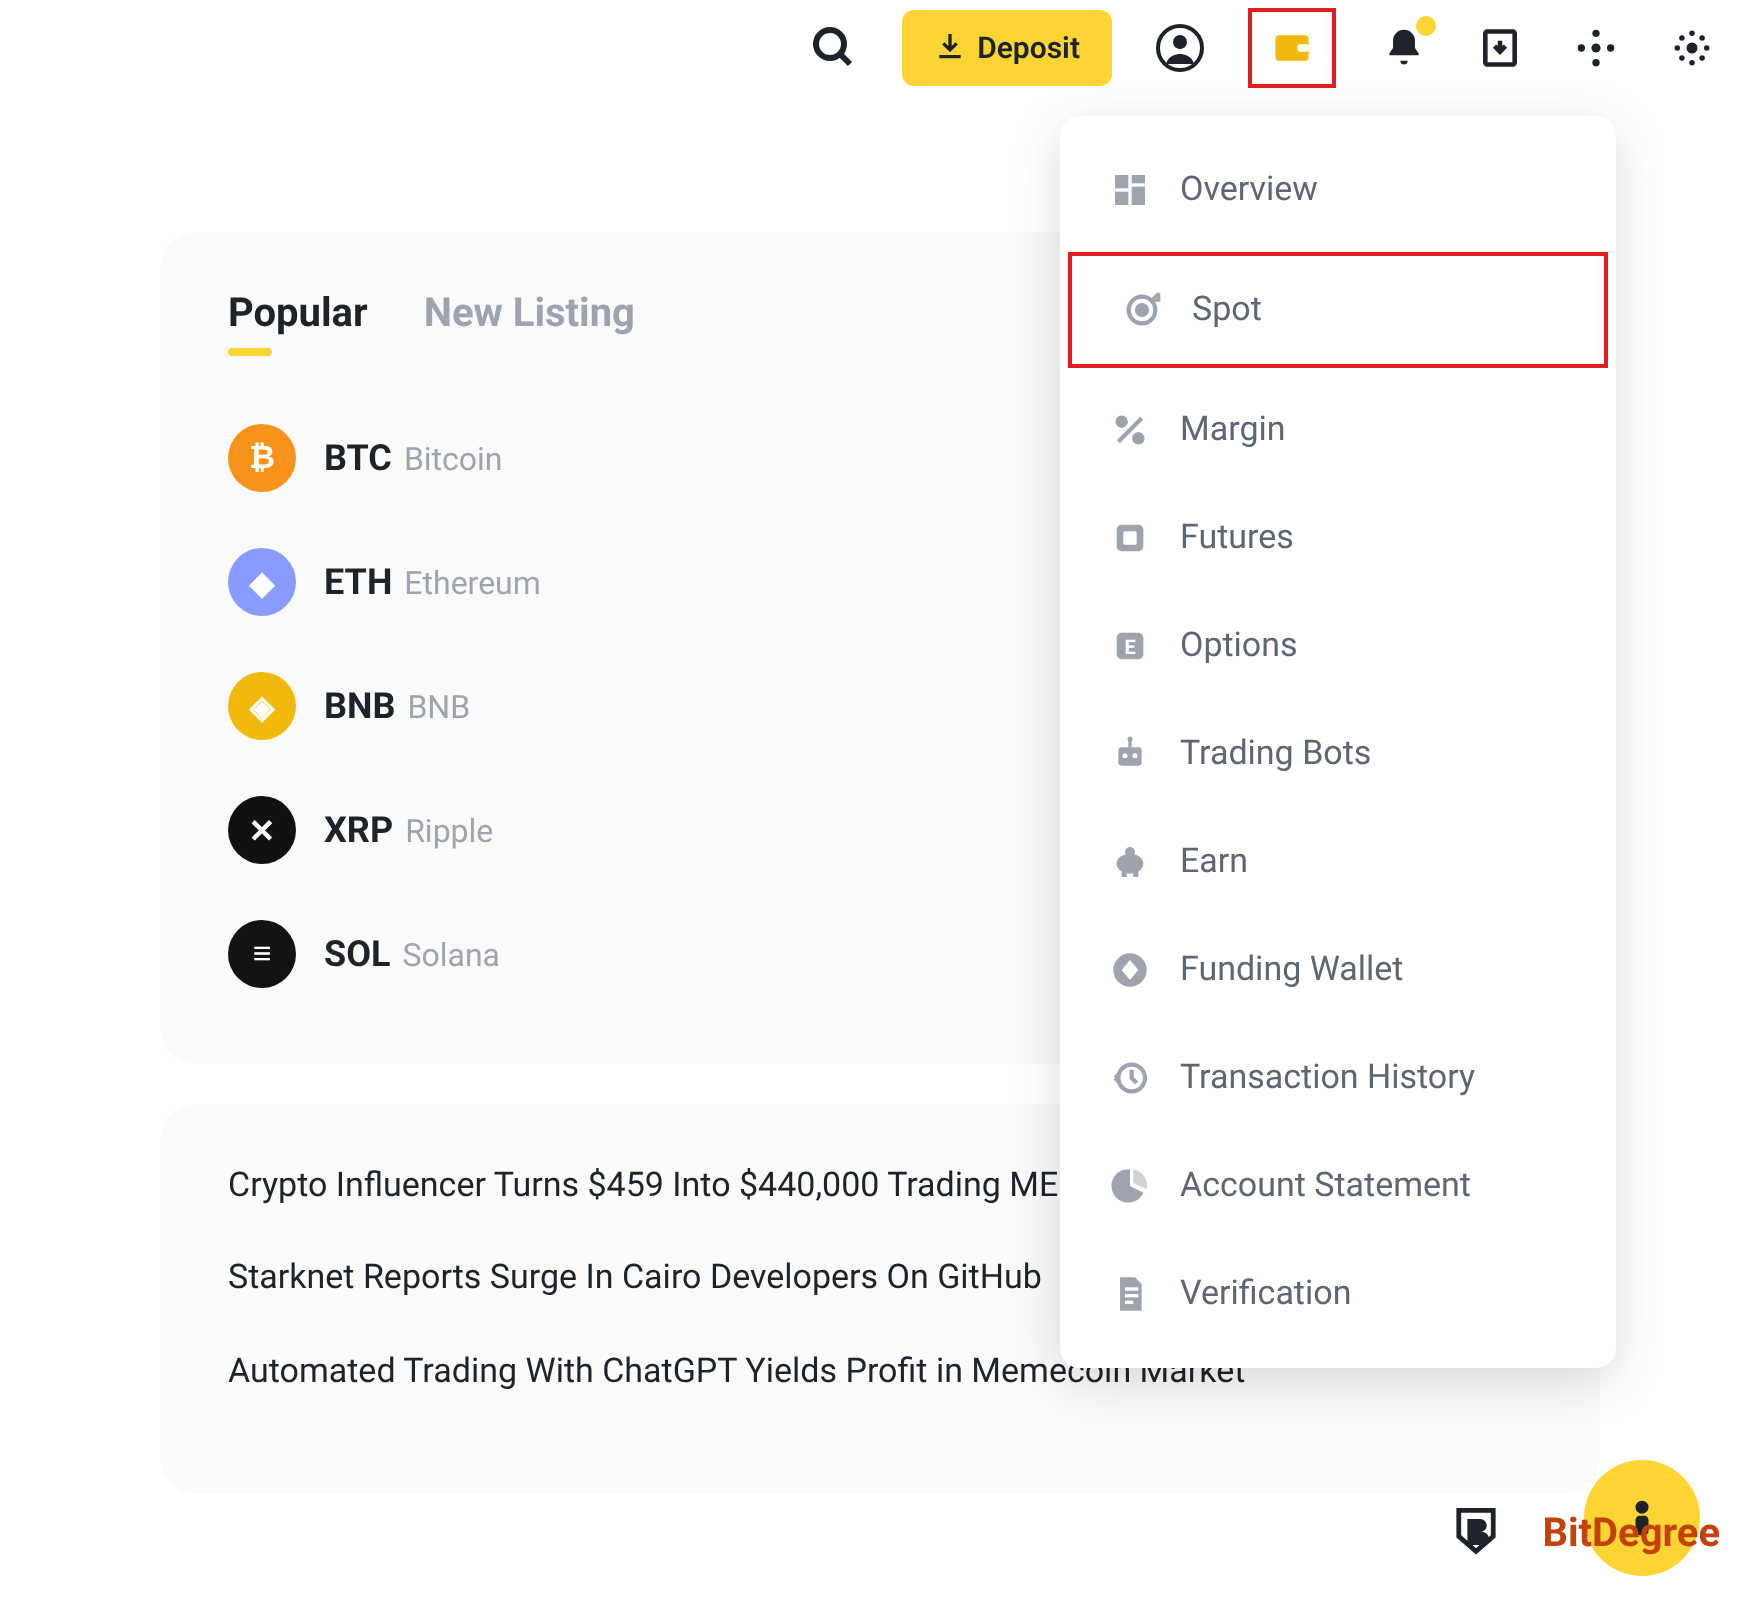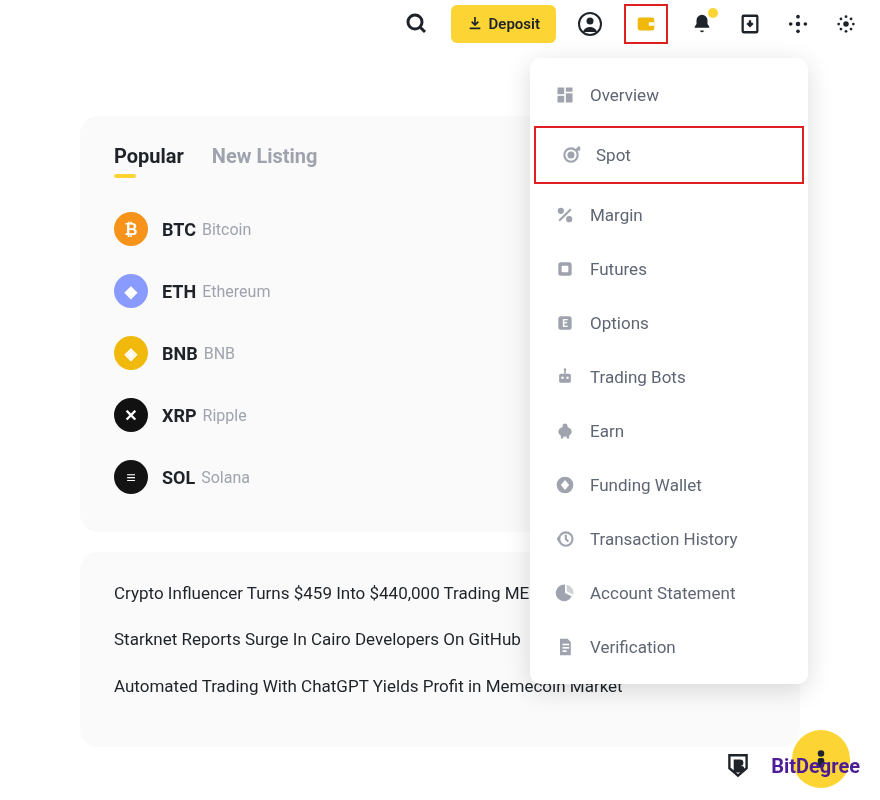--- a/index.html
+++ b/index.html
@@ -186,21 +186,21 @@
 }
 .watermark {
   position: absolute;
   bottom: 20px;
   right: 20px;
   display: flex;
   align-items: center;
   gap: 20px;
   font-weight: 700;
   font-size: 20px;
-  color: #4c1d95;
+  color: #c2410c;
   z-index: 60;
 }
 .fab {
   position: absolute;
   bottom: 12px;
   right: 30px;
   width: 58px;
   height: 58px;
   background: #fcd535;
   border-radius: 50%;

